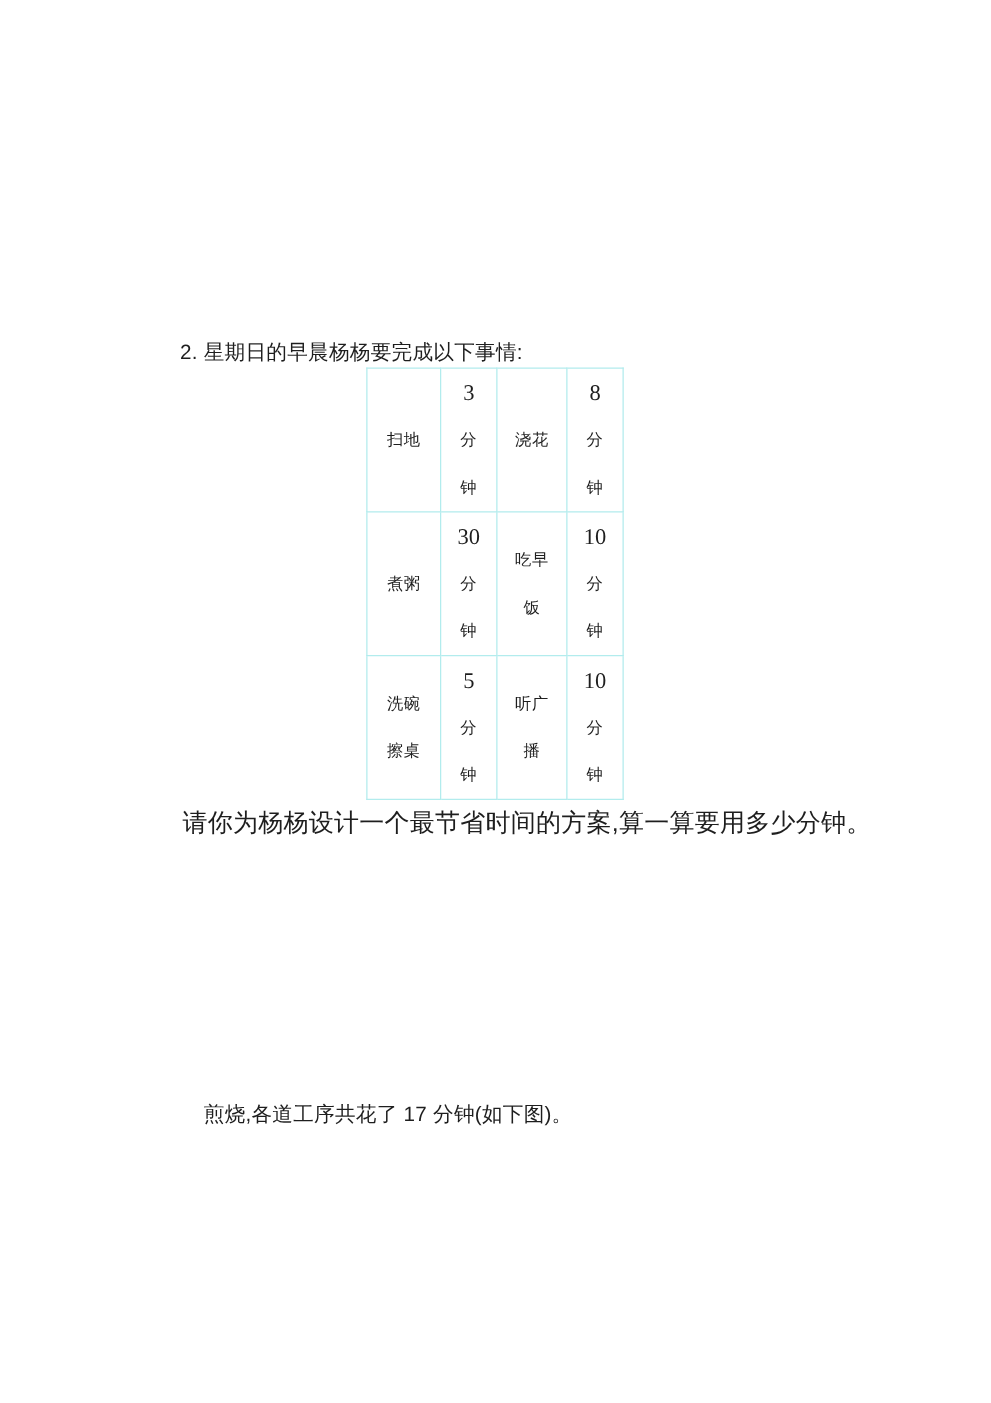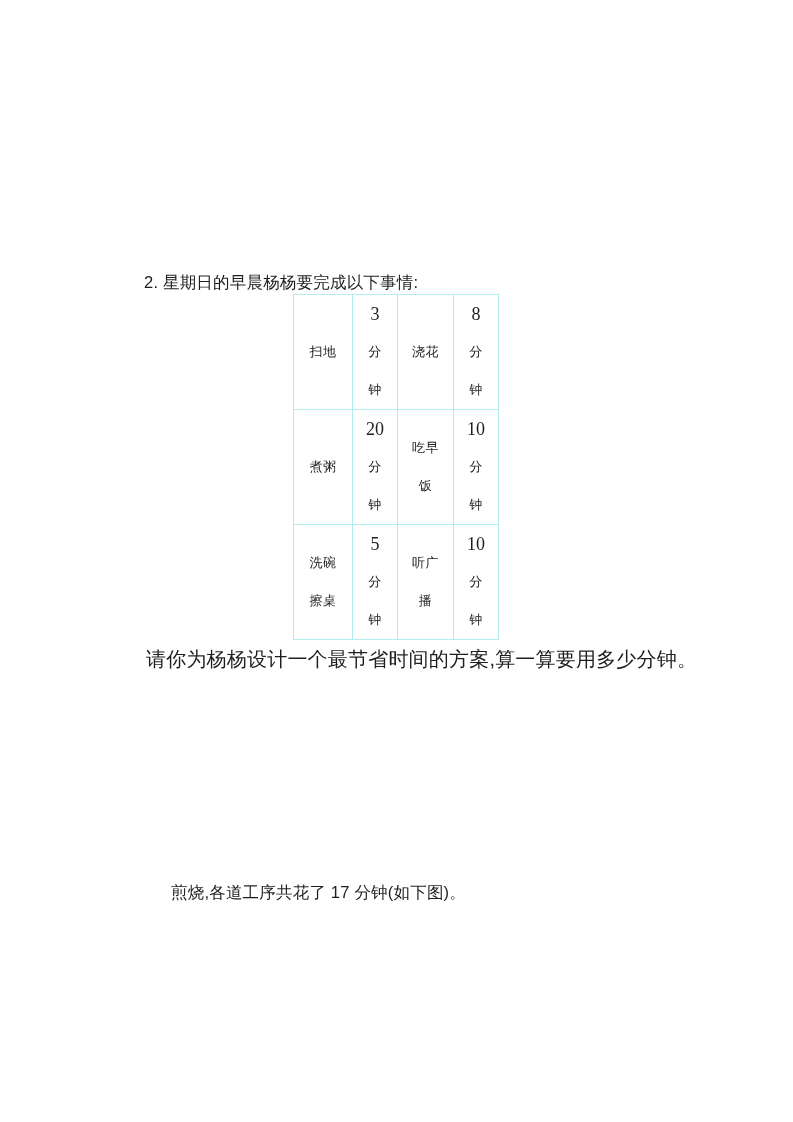--- a/index.html
+++ b/index.html
@@ -65,21 +65,21 @@
     letter-spacing: 0.2px;
     white-space: nowrap;
   }
 
   .q3 {
     left: 141px; top: 872px;
     font-size: 16.5px; line-height: 40px;
     letter-spacing: 0.2px;
   }
   .q3 .q3-line { white-space: nowrap; }
-  .q3 .q3-line2 { margin-left: 30px; }
+  .q3 .q3-line2 { margin-left: 22px; }
 </style>
 </head>
 <body>
 
 <div class="abs q2-heading">2. 星期日的早晨杨杨要完成以下事情:</div>
 
 <table class="abs chore-table">
   <colgroup>
     <col class="col-act1">
       <col class="col-time1">
@@ -114,21 +114,21 @@
       </td>
     </tr>
     <tr>
       <td>
         <div class="cellbox">
           <div class="cl">煮粥</div>
         </div>
       </td>
       <td>
         <div class="cellbox">
-          <div class="cl num">20</div>
+          <div class="cl num">30</div>
           <div class="cl">分</div>
           <div class="cl">钟</div>
         </div>
       </td>
       <td>
         <div class="cellbox">
           <div class="cl">吃早</div>
           <div class="cl">饭</div>
         </div>
       </td>

